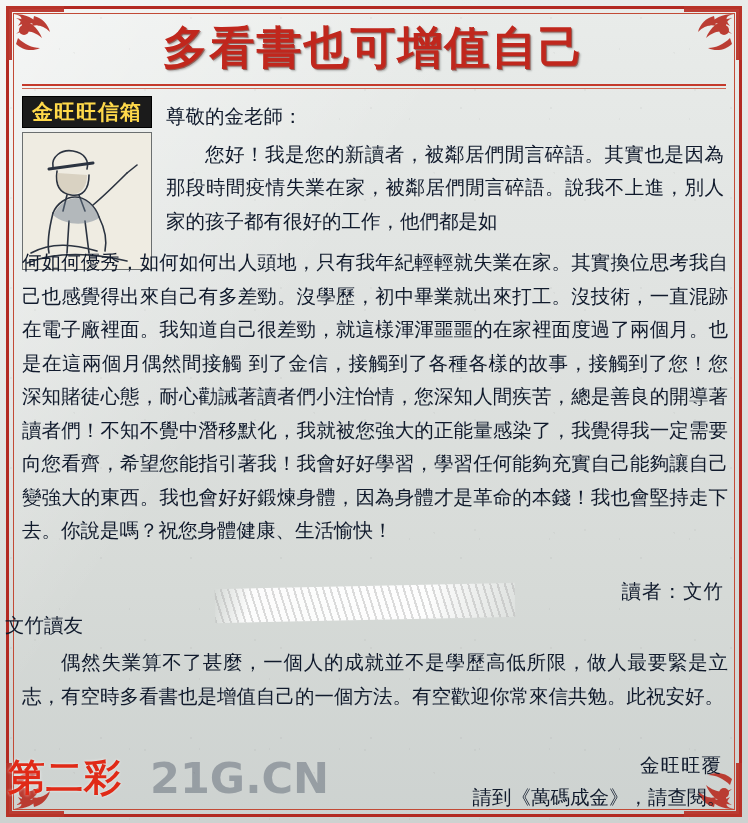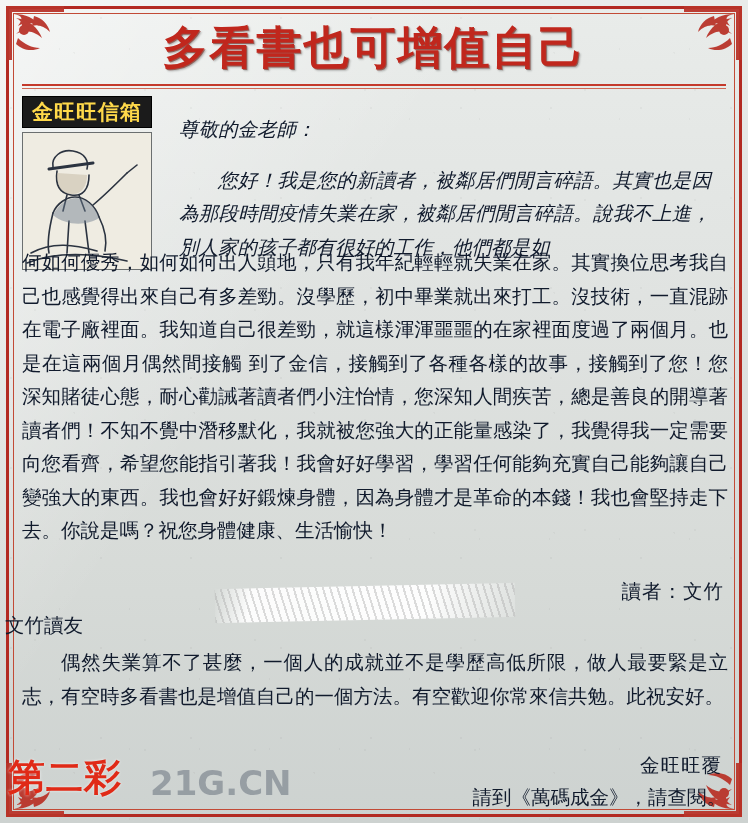--- a/index.html
+++ b/index.html
@@ -123,21 +123,21 @@
     left: 162px;
     top: 96px;
     width: 566px;
     font-family: "DejaVu Serif", serif;
     font-size: 19.5px;
     line-height: 33.5px;
     color: #101a2c;
     text-align: justify;
     text-justify: inter-character;
   }
-  .letter p { margin: 17px; font-style: italic; }
+  .letter p { margin: 4px; }
   .indent { text-indent: 2em; }
 
   .body-wide {
     position: absolute;
     left: 22px;
     top: 246px;
     width: 706px;
     font-family: "DejaVu Serif", serif;
     font-size: 19.5px;
     line-height: 33.5px;
@@ -241,21 +241,21 @@
     color: #e8462c;
     letter-spacing: 0px;
     text-shadow: 0 0 3px rgba(255,255,255,0.55);
   }
   .wm-ghost {
     position: absolute;
     left: 150px;
     bottom: 20px;
     font-family: "DejaVu Sans", sans-serif;
     font-weight: bold;
-    font-size: 34px;
+    font-size: 43px;
     color: rgba(60,70,90,0.38);
     pointer-events: none;
     text-align: center;
   }
 </style>
 </head>
 <body>
 
 <div class="page">
   <div class="noise"></div>

